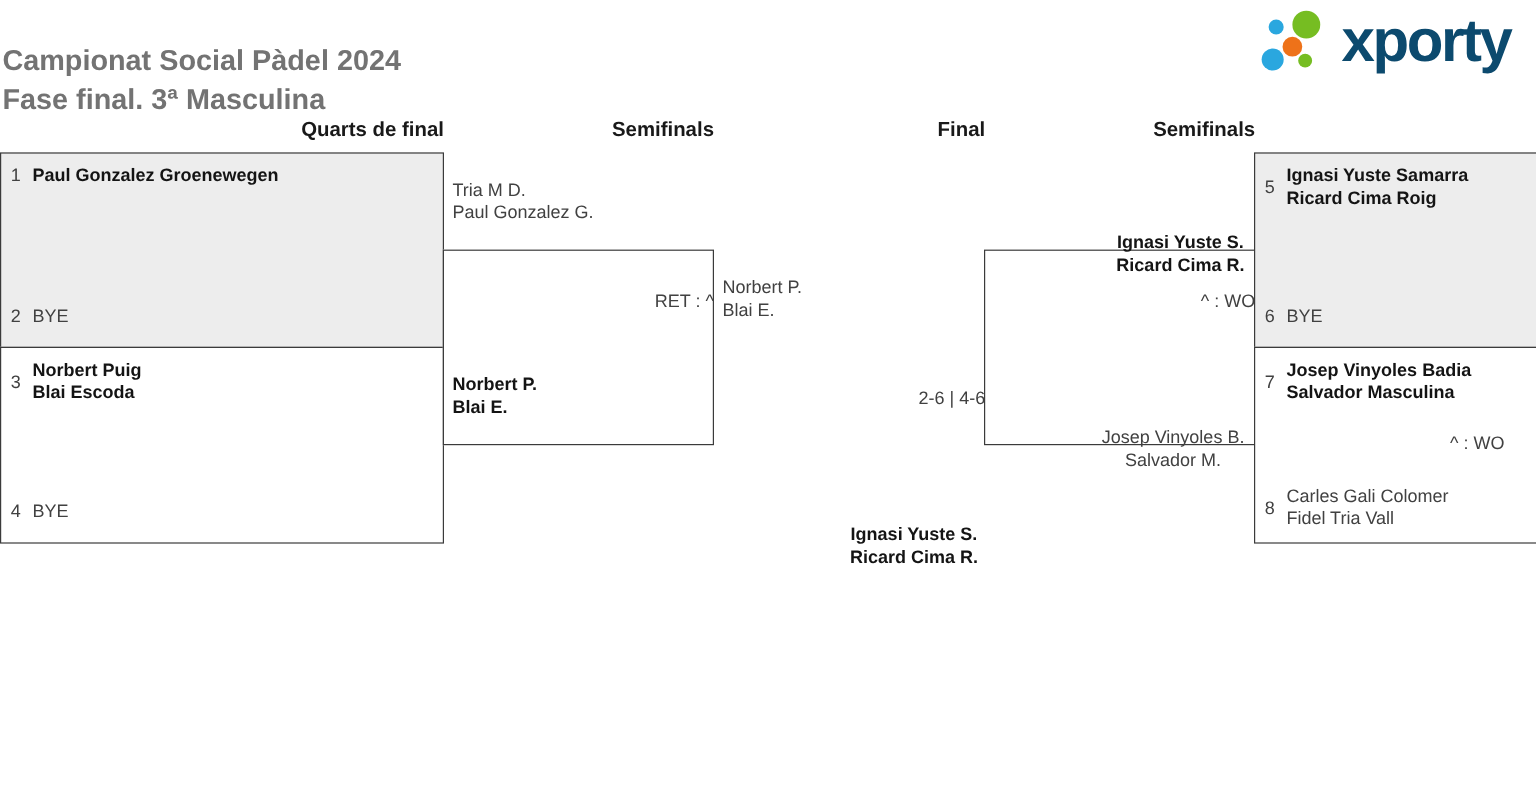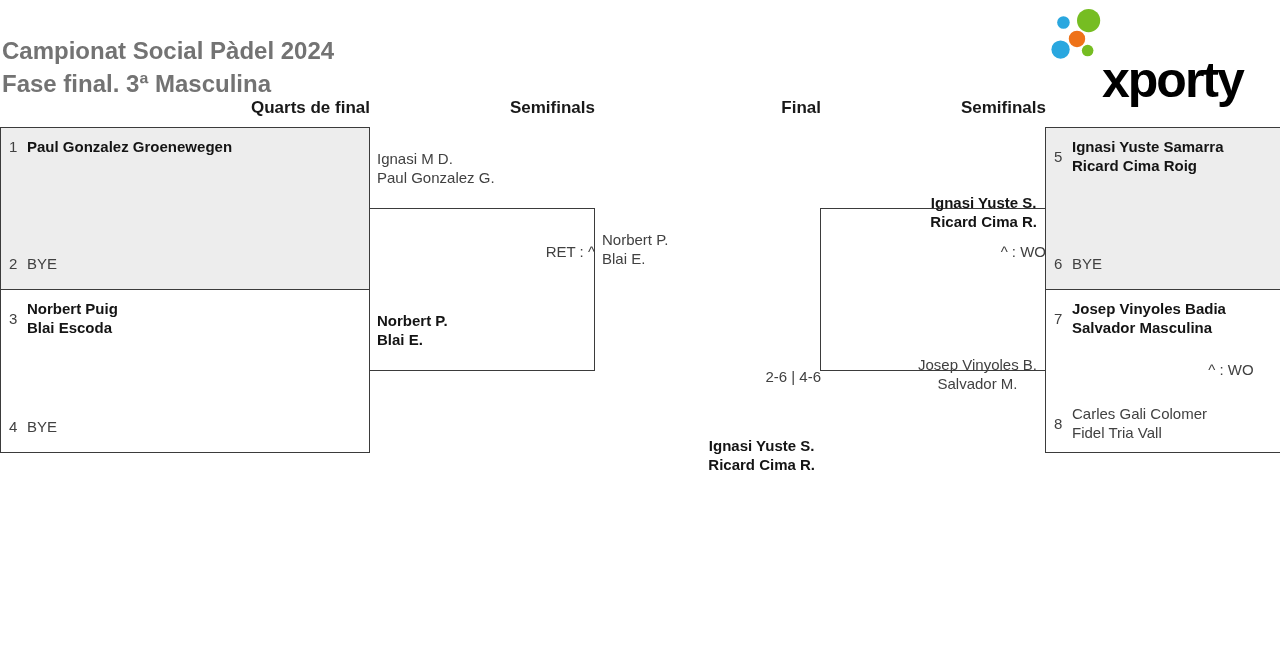--- a/index.html
+++ b/index.html
@@ -8,22 +8,22 @@
     background:#ffffff; font-family:"Liberation Sans", sans-serif;
     color:#141414;
   }
   .title {
     position:absolute; left:2px; top:1px;
     font-size:24px; font-weight:700; line-height:33px; color:#737373;margin-top:33px;
   }
   .logo { position:absolute; left:1048px; top:6px; width:225px; height:62px; }
   .logo-dots { position:absolute; left:0; top:2px; width:58px; height:58px; }
   .logo-text {
-    position:absolute; left:54px; top:0; font-size:50px; font-weight:700;
-    letter-spacing:-2px; color:#000000; line-height:56px;margin-top:46px;
+    position:absolute; left:70px; top:0; font-size:50px; font-weight:700;
+    letter-spacing:-2px; color:#0c4a6e; line-height:56px;
   }
   .round-header {
     position:absolute; top:98px; text-align:right;
     font-size:17px; font-weight:600; color:#191919; white-space:nowrap;
   }
   .match-box {
     position:absolute; box-sizing:border-box; background:#ffffff;
     border:1px solid #3b3b3b;
   }
   .match-box.shaded { background:#ededed; }
@@ -98,34 +98,34 @@
     <div class="team-row bye-row">
       <div class="seed">4</div>
       <div class="names">
         <div>BYE</div>
       </div>
     </div>
   </div>
 
   <div class="match-box" style="left:369px;top:208px;width:226px;height:163px;"></div>
   <div class="txt" style="left:377px;top:149px;">
-    <div>Ignasi M D.</div>
+    <div>Tria M D.</div>
     <div>Paul Gonzalez G.</div>
   </div>
   <div class="txt center" style="left:369px;width:226px;top:242px;">RET : ^</div>
   <div class="txt bold" style="left:377px;top:311px;">
     <div>Norbert P.</div>
     <div>Blai E.</div>
   </div>
 
   <div class="txt" style="left:602px;top:230px;">
     <div>Norbert P.</div>
     <div>Blai E.</div>
   </div>
-  <div class="txt center" style="left:595px;width:226px;top:323px;margin-top:44px;">2-6 | 4-6</div>
+  <div class="txt center" style="left:595px;width:226px;top:323px;">2-6 | 4-6</div>
   <div class="txt bold right" style="right:465px;top:392px;">
     <div>Ignasi Yuste S.</div>
     <div>Ricard Cima R.</div>
   </div>
 
   <div class="match-box" style="left:820px;top:208px;width:226px;height:163px;"></div>
   <div class="txt bold right" style="right:243px;top:149px;">
     <div>Ignasi Yuste S.</div>
     <div>Ricard Cima R.</div>
   </div>

